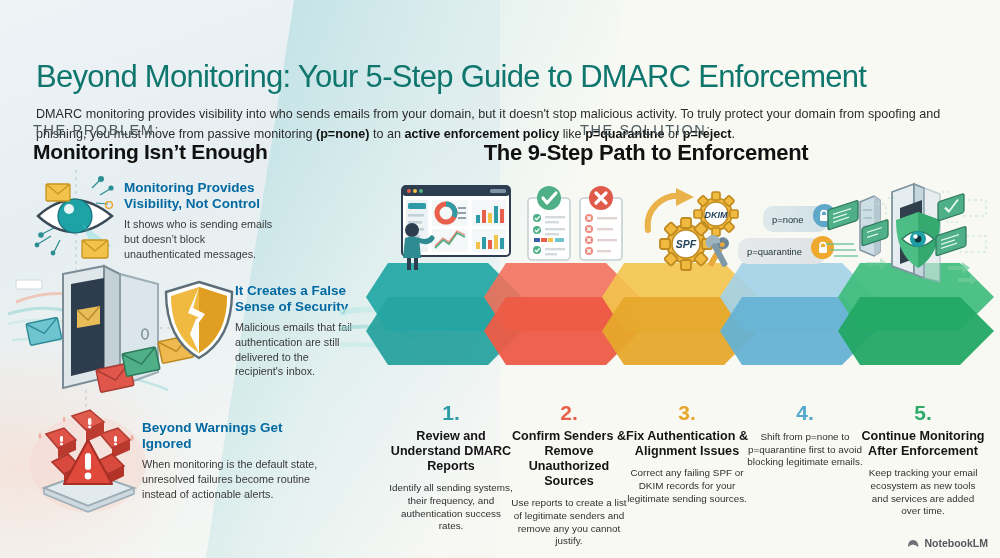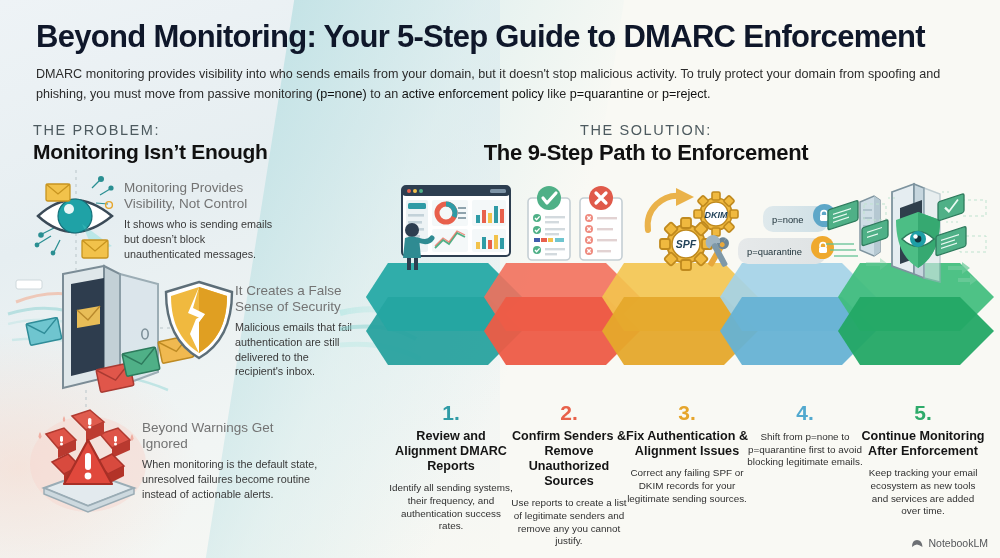--- a/index.html
+++ b/index.html
@@ -27,42 +27,42 @@
     position: absolute; left: -60px; top: 330px; width: 260px; height: 230px;
     background: radial-gradient(ellipse at 30% 60%, rgba(248,214,200,0.55), rgba(248,248,243,0) 70%);
   }
   .bg-right {
     position: absolute; right: 0; top: 0; width: 560px; height: 558px; background: #f9f9f4;
   }
 
   
   .header { position: absolute; left: 36px; top: 20px; width: 930px; }
   .title {
-    font-size: 31px; font-weight: 700; letter-spacing: -0.7px;
-    color: #0f172a; line-height: 1.1; white-space: nowrap;
+    font-size: 31px; font-weight: 400; letter-spacing: -0.7px;
+    color: #0f766e; line-height: 1.1; white-space: nowrap; margin-top: 40px;
   }
   .subtitle {
     margin-top: 11px; font-size: 12.6px; line-height: 1.55; color: #2c2c2c;
     max-width: 930px;
   }
-  .subtitle b { font-weight: 400; color: #111; }
+  .subtitle b { font-weight: 700; color: #111; }
 
   
   .sec-kicker {
     font-size: 14.5px; letter-spacing: 1.6px; color: #4d5a5f; font-weight: 400;
   }
   .sec-title { font-size: 21px; font-weight: 700; color: #111; margin-top: 2px; letter-spacing: -0.3px; }
 
   .problem-head { position: absolute; left: 33px; top: 122px; }
   .solution-head { position: absolute; left: 646px; top: 122px; text-align: center; transform: translateX(-50%); }
   .solution-head .sec-title { font-size: 22px; }
 
   
   .p-item { position: absolute; }
-  .p-title { font-size: 13.5px; font-weight: 400; line-height: 1.22; color: #737373; }
+  .p-title { font-size: 13.5px; font-weight: 700; line-height: 1.22; color: #0369a1; }
   .p-body { font-size: 10.8px; line-height: 1.37; color: #3a3a3a; margin-top: 4px; }
 
   #p-item-1 { left: 124px; top: 180px; width: 160px; }
   #p-item-2 { left: 235px; top: 283px; width: 120px; }
   #p-item-3 { left: 142px; top: 420px; width: 180px; }
 
   
   .ill { position: absolute; }
   svg { display: block; overflow: visible; }
 
@@ -95,21 +95,21 @@
   }
   #tag-none { left: 763px; top: 206px; background: linear-gradient(90deg,#dfe9ec,#cfe0e6); }
   #tag-none .lock { background: #5ea7c8; }
   #tag-quar { left: 738px; top: 238px; background: linear-gradient(90deg,#e6e9ea,#dfe3e4); }
   #tag-quar .lock { background: #efa92e; }
 
   
   .watermark {
     position: absolute; right: 12px; bottom: 9px;
     display: flex; align-items: center; gap: 4px;
-    font-size: 10.5px; color: #55575a; font-weight: 400; justify-content: center;
+    font-size: 10.5px; color: #55575a; font-weight: 700; justify-content: center;
   }
 </style>
 </head>
 <body>
 
 <div id="canvas">
 
   <div class="bg-right"></div>
   <div class="bg-left"></div>
   <div class="bg-teal-sweep"></div>
@@ -572,21 +572,21 @@
       <g stroke="#bfe3cf" stroke-width="1" stroke-dasharray="2 3" fill="none">
         <path d="M26 20 h8"></path>
           <path d="M80 14 h10"></path>
           <path d="M84 44 h12"></path>
       </g>
     </svg>
   </div>
 
   <div class="step" id="step-1">
     <div class="step-num" style="color: rgb(47, 155, 166);">1.</div>
-    <div class="step-title">Review and Alignment DMARC Reports</div>
+    <div class="step-title">Review and Understand DMARC Reports</div>
     <div class="step-desc">Identify all sending systems, their frequency, and authentication success rates.</div>
   </div>
   <div class="step" id="step-2">
     <div class="step-num" style="color: rgb(232, 97, 74);">2.</div>
     <div class="step-title">Confirm Senders &amp; Remove Unauthorized Sources</div>
     <div class="step-desc">Use reports to create a list of legitimate senders and remove any you cannot justify.</div>
   </div>
   <div class="step" id="step-3">
     <div class="step-num" style="color: rgb(230, 165, 43);">3.</div>
     <div class="step-title">Fix Authentication &amp; Alignment Issues</div>

